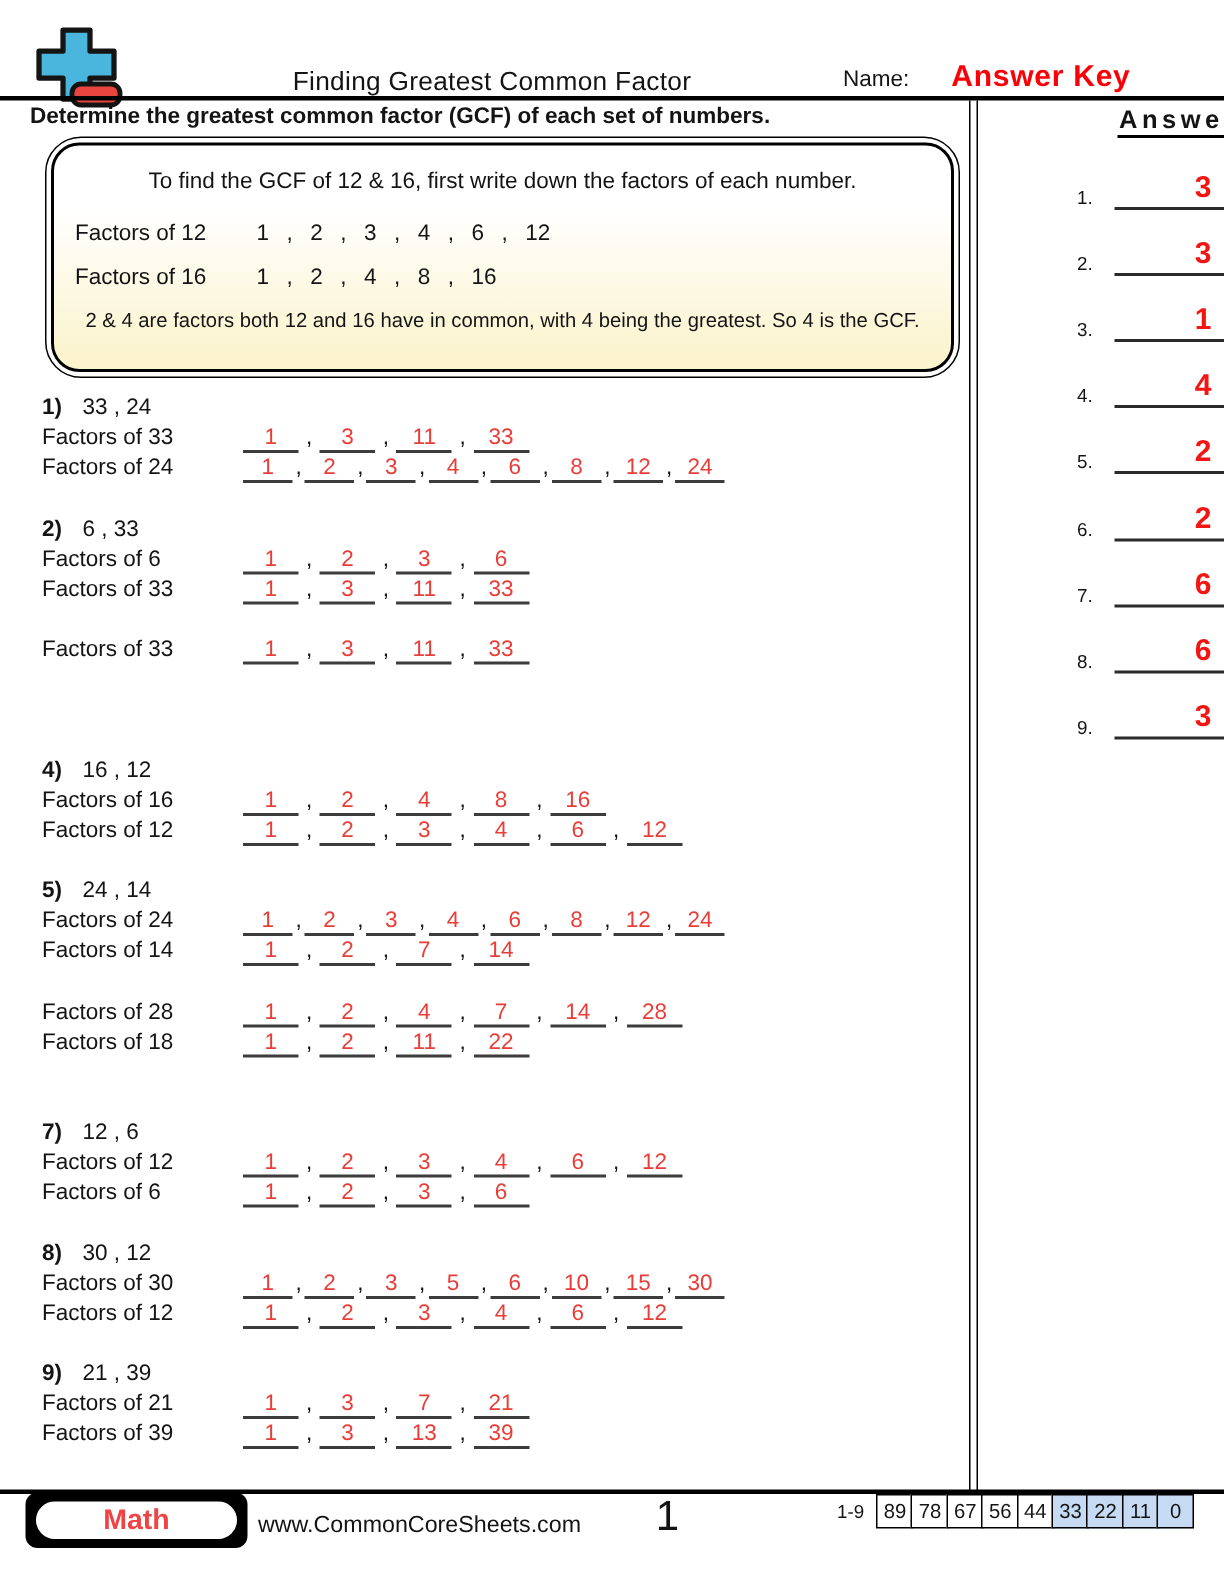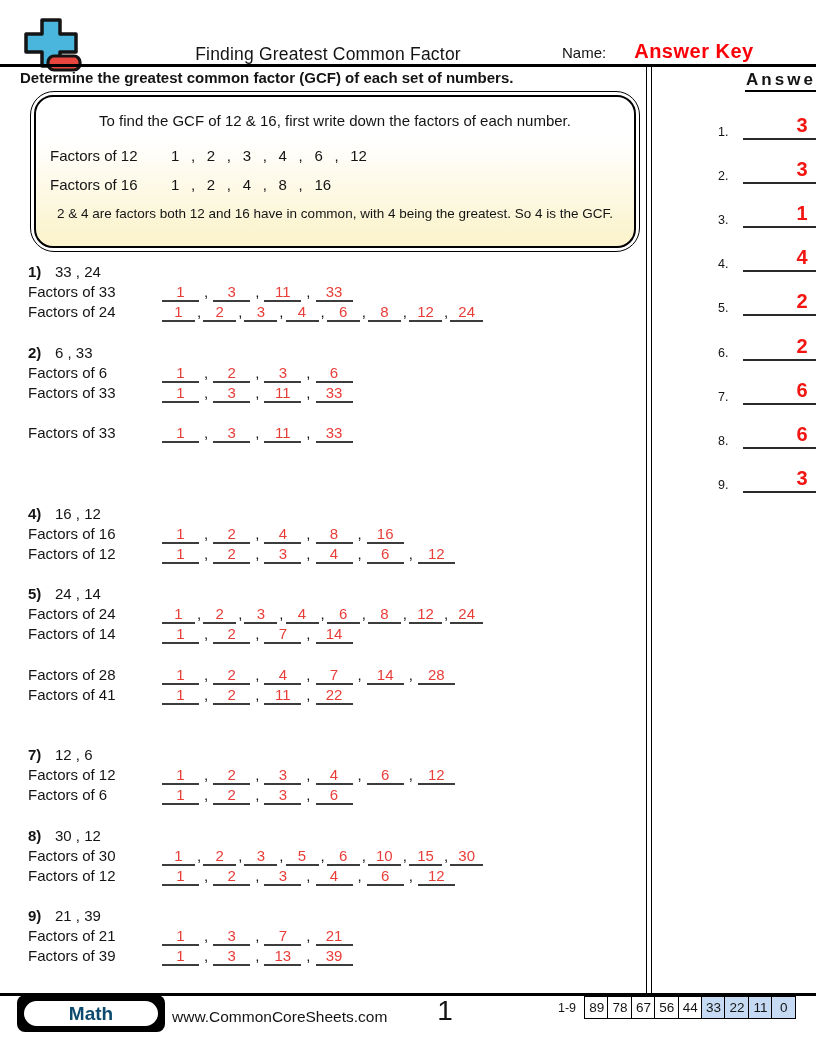--- a/index.html
+++ b/index.html
@@ -54,21 +54,21 @@
   .answer-item { height:44.1px; display:flex; align-items:flex-end; padding:0 13px 0 8px; }
   .a-num { font-size:12.5px; width:25px; padding-bottom:1px; }
   .a-blank { flex:1; border-bottom:2px solid #2a2a2a; text-align:center;
     color:var(--answer-red); font-weight:bold; font-size:20px; line-height:25px; }
 
   
   .footer-rule { position:absolute; left:0; top:993px; width:816px; height:2.5px; background:#000; }
   .math-logo { position:absolute; left:17px; top:995px; width:148px; height:37px; background:#000;
     border-radius:8px; display:flex; align-items:center; justify-content:center; }
   .math-inner { width:138px; height:29px; background:#fff; border:2px solid #000; border-radius:16px;
-    display:flex; align-items:center; justify-content:center; font-size:19px; font-weight:bold; color:#0c4a6e; }
+    display:flex; align-items:center; justify-content:center; font-size:19px; font-weight:bold; color:#ef4444; }
   .url { position:absolute; left:172px; top:1008px; font-size:15.5px; }
   .page-num { position:absolute; left:400px; top:995px; width:90px; text-align:center; font-size:28px; }
   .score-area { position:absolute; left:558px; top:996px; display:flex; align-items:center; }
   .score-range { font-size:12.5px; margin-right:8px; }
   .score-cells { display:flex; }
   .score-cell { width:25.2px; height:23px; border:1.8px solid #000; margin-left:-1.8px;
     display:flex; align-items:center; justify-content:center; font-size:13.5px; background:#fff; }
   .score-cell.filled { background:var(--score-fill-blue); }
   .score-cells .score-cell:first-child { margin-left:0; }
 </style>
@@ -121,21 +121,21 @@
         <div class="p-row"><span class="p-label">Factors of 16</span><span class="p-blanks"><span class="blank">1</span><span class="comma">,</span><span class="blank">2</span><span class="comma">,</span><span class="blank">4</span><span class="comma">,</span><span class="blank">8</span><span class="comma">,</span><span class="blank">16</span></span></div>
         <div class="p-row"><span class="p-label">Factors of 12</span><span class="p-blanks"><span class="blank">1</span><span class="comma">,</span><span class="blank">2</span><span class="comma">,</span><span class="blank">3</span><span class="comma">,</span><span class="blank">4</span><span class="comma">,</span><span class="blank">6</span><span class="comma">,</span><span class="blank">12</span></span></div>
       </div>
       <div class="problem">
         <div class="p-head"><span class="p-num">5)</span><span class="p-pair">24 , 14</span></div>
         <div class="p-row tight"><span class="p-label">Factors of 24</span><span class="p-blanks"><span class="blank">1</span><span class="comma">,</span><span class="blank">2</span><span class="comma">,</span><span class="blank">3</span><span class="comma">,</span><span class="blank">4</span><span class="comma">,</span><span class="blank">6</span><span class="comma">,</span><span class="blank">8</span><span class="comma">,</span><span class="blank">12</span><span class="comma">,</span><span class="blank">24</span></span></div>
         <div class="p-row"><span class="p-label">Factors of 14</span><span class="p-blanks"><span class="blank">1</span><span class="comma">,</span><span class="blank">2</span><span class="comma">,</span><span class="blank">7</span><span class="comma">,</span><span class="blank">14</span></span></div>
       </div>
       <div class="problem">
         <div class="p-row"><span class="p-label">Factors of 28</span><span class="p-blanks"><span class="blank">1</span><span class="comma">,</span><span class="blank">2</span><span class="comma">,</span><span class="blank">4</span><span class="comma">,</span><span class="blank">7</span><span class="comma">,</span><span class="blank">14</span><span class="comma">,</span><span class="blank">28</span></span></div>
-        <div class="p-row"><span class="p-label">Factors of 41</span><span class="p-blanks"><span class="blank">1</span><span class="comma">,</span><span class="blank">2</span><span class="comma">,</span><span class="blank">11</span><span class="comma">,</span><span class="blank">22</span></span></div>
+        <div class="p-row"><span class="p-label">Factors of 18</span><span class="p-blanks"><span class="blank">1</span><span class="comma">,</span><span class="blank">2</span><span class="comma">,</span><span class="blank">11</span><span class="comma">,</span><span class="blank">22</span></span></div>
       </div>
       <div class="problem">
         <div class="p-head"><span class="p-num">7)</span><span class="p-pair">12 , 6</span></div>
         <div class="p-row"><span class="p-label">Factors of 12</span><span class="p-blanks"><span class="blank">1</span><span class="comma">,</span><span class="blank">2</span><span class="comma">,</span><span class="blank">3</span><span class="comma">,</span><span class="blank">4</span><span class="comma">,</span><span class="blank">6</span><span class="comma">,</span><span class="blank">12</span></span></div>
         <div class="p-row"><span class="p-label">Factors of 6</span><span class="p-blanks"><span class="blank">1</span><span class="comma">,</span><span class="blank">2</span><span class="comma">,</span><span class="blank">3</span><span class="comma">,</span><span class="blank">6</span></span></div>
       </div>
       <div class="problem">
         <div class="p-head"><span class="p-num">8)</span><span class="p-pair">30 , 12</span></div>
         <div class="p-row tight"><span class="p-label">Factors of 30</span><span class="p-blanks"><span class="blank">1</span><span class="comma">,</span><span class="blank">2</span><span class="comma">,</span><span class="blank">3</span><span class="comma">,</span><span class="blank">5</span><span class="comma">,</span><span class="blank">6</span><span class="comma">,</span><span class="blank">10</span><span class="comma">,</span><span class="blank">15</span><span class="comma">,</span><span class="blank">30</span></span></div>
         <div class="p-row"><span class="p-label">Factors of 12</span><span class="p-blanks"><span class="blank">1</span><span class="comma">,</span><span class="blank">2</span><span class="comma">,</span><span class="blank">3</span><span class="comma">,</span><span class="blank">4</span><span class="comma">,</span><span class="blank">6</span><span class="comma">,</span><span class="blank">12</span></span></div>

